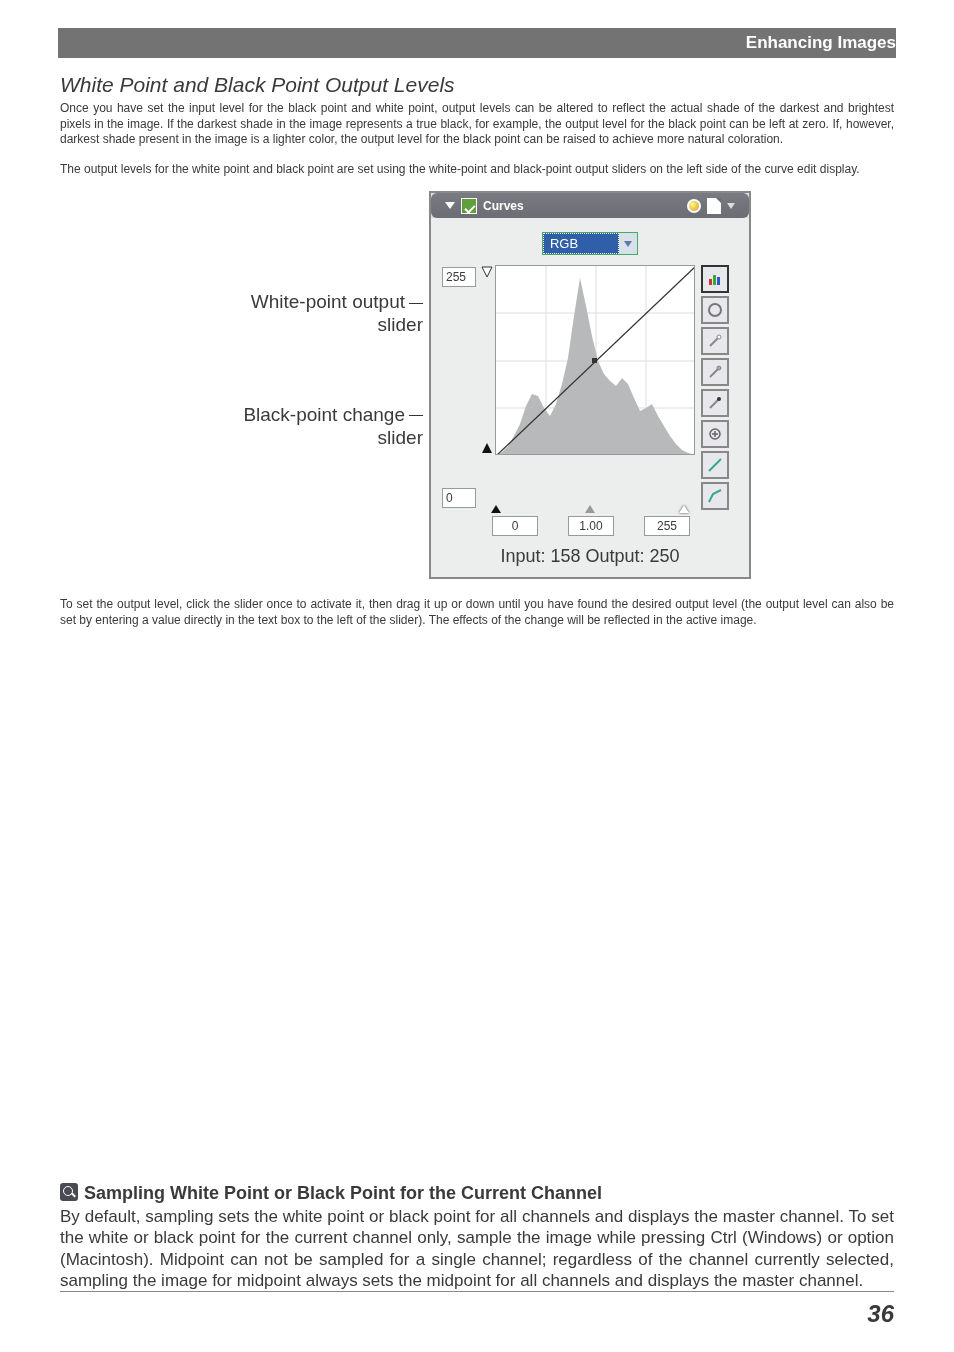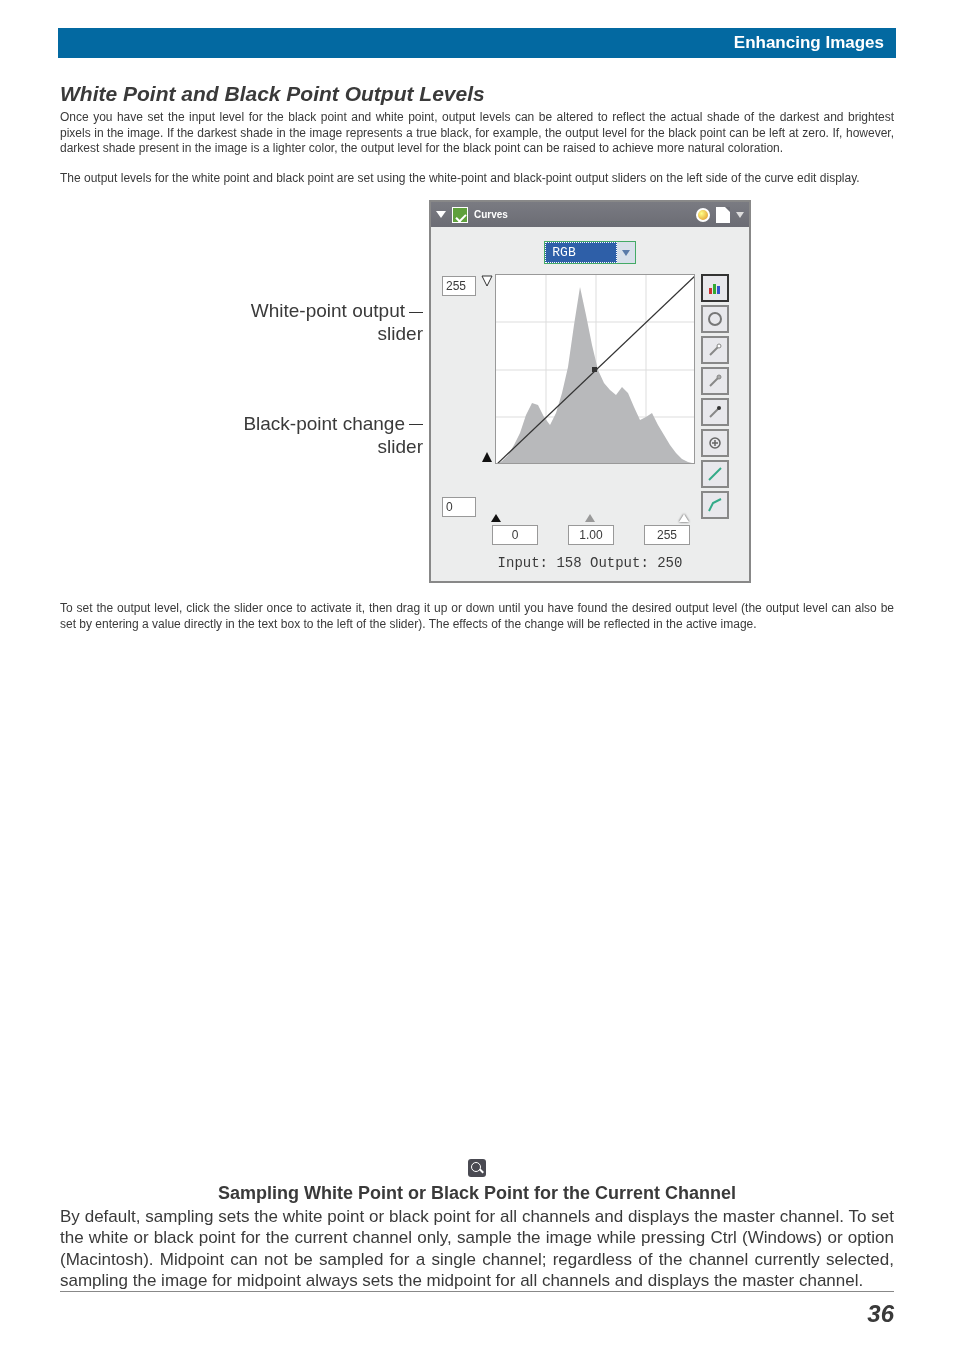--- a/index.html
+++ b/index.html
@@ -1,43 +1,43 @@
 <!DOCTYPE html>
 <html><head>
 <meta charset="utf-8">
 <style>
   * { box-sizing: border-box; margin: 0; padding: 0; }
   html, body { width: 954px; height: 1352px; background: #fff; font-family: "Segoe UI", Arial, sans-serif; color: #3a3a3a; }
   .page { width: 954px; height: 1352px; position: relative; padding: 28px 60px 40px 60px; }
-  .header-bar { height: 30px; background: #0369a1; display: flex; align-items: center; justify-content: flex-end; padding-right: 12px; margin-bottom: 24px; margin-left: -2px; margin-right: -2px; }
+  .header-bar { height: 30px; background: #737373; display: flex; align-items: center; justify-content: flex-end; padding-right: 0; margin-bottom: 15px; margin-left: -2px; margin-right: -2px; }
   .header-bar span { color: #fff; font-weight: 600; font-size: 17px; }
-  .section-title { font-style: italic; font-weight: 700; font-size: 21px; color: #3a3a3a; margin-bottom: 4px; }
+  .section-title { font-style: italic; font-weight: 400; font-size: 21px; color: #3a3a3a; margin-bottom: 4px; }
   .body-text { font-size: 12px; line-height: 1.3; text-align: justify; color: #3a3a3a; margin-bottom: 14px; }
   .figure-wrap { display: flex; justify-content: center; margin: 10px 0 18px 0; }
   .figure-inner { display: flex; align-items: flex-start; }
   .labels-col { text-align: right; font-size: 19px; color: #3a3a3a; padding-top: 100px; width: 220px; }
   .label-white { margin-bottom: 67px; line-height: 1.2; }
   .label-black { line-height: 1.2; }
   .label-dash { display: inline-block; width: 14px; border-top: 1px solid #333; vertical-align: middle; margin-left: 4px; }
 
   .curves-panel { width: 322px; border: 2px solid #888; background: #e0e0e3; font-family: Tahoma, Arial, sans-serif; margin-left: 6px; }
-  .panel-title { height: 25px; background: linear-gradient(#7a7b82, #6b6c74); display: flex; align-items: center; padding: 0 5px; color: #fff; font-weight: 700; font-size: 10px; justify-content: space-between; }
+  .panel-title { height: 25px; background: linear-gradient(#7a7b82, #6b6c74); display: flex; align-items: center; padding: 0 14px; color: #fff; font-weight: 700; font-size: 12px; justify-content: space-between; border-radius: 6px; }
   .pt-left { display: flex; align-items: center; gap: 6px; }
   .pt-right { display: flex; align-items: center; gap: 6px; }
   .tri-down { width: 0; height: 0; border-left: 5px solid transparent; border-right: 5px solid transparent; border-top: 7px solid #fff; }
   .check-icon { width: 16px; height: 16px; background: #5fa03c; border: 1px solid #fff; position: relative; }
   .check-icon::after { content: ""; position: absolute; left: 3px; top: 6px; width: 8px; height: 4px; border-left: 2px solid #fff; border-bottom: 2px solid #fff; transform: rotate(-45deg); }
   .radio-icon { width: 14px; height: 14px; border-radius: 50%; border: 2px solid #fff; background: radial-gradient(circle at 35% 35%, #ff8, #e8b040 70%); }
   .page-icon { width: 14px; height: 16px; background: #fff; position: relative; }
   .page-icon::after { content: ""; position: absolute; right: 0; top: 0; border-top: 5px solid #6b6c74; border-left: 5px solid transparent; }
   .tri-small { width: 0; height: 0; border-left: 4px solid transparent; border-right: 4px solid transparent; border-top: 6px solid #ddd; }
 
   .panel-body { padding: 14px 8px 10px 8px; background: #eceded; position: relative; }
   .channel-row { display: flex; justify-content: center; margin-bottom: 10px; }
-  .channel-sel { display: flex; border: 1px solid #4a6; font-family: Liberation Mono, monospace; }
+  .channel-sel { display: flex; border: 1px solid #4a6; }
   .channel-lbl { background: #2e5fa8; color: #fff; font-size: 13px; padding: 2px 40px 2px 6px; border: 1px dotted #fff; }
   .channel-btn { width: 18px; background: #d8e0ea; display: flex; align-items: center; justify-content: center; }
   .chev-down { width: 0; height: 0; border-left: 4px solid transparent; border-right: 4px solid transparent; border-top: 6px solid #5a7aa8; }
 
   .curve-row { display: flex; align-items: stretch; }
   .out-col { width: 40px; display: flex; flex-direction: column; justify-content: space-between; align-items: center; padding: 2px 0; }
   .out-val { width: 34px; height: 20px; border: 1px solid #999; background: #fff; font-size: 12px; text-align: left; padding-left: 3px; line-height: 18px; }
   .vslider { width: 16px; position: relative; }
 
   .hist-box { width: 200px; height: 190px; background: #fff; border: 1px solid #999; position: relative; overflow: hidden; }
@@ -46,24 +46,24 @@
   .tbtn { width: 28px; height: 28px; border: 2px solid #888; background: #e8e8ec; display: flex; align-items: center; justify-content: center; font-size: 14px; }
   .tbtn.sel { border: 2px solid #333; }
 
   .in-row { display: flex; justify-content: center; gap: 30px; margin-top: 6px; align-items: center; margin-left: 50px; width: 204px; position: relative; }
   .hslider-track { position: absolute; top: -11px; left: 0; width: 200px; height: 10px; }
   .htri { position: absolute; top: 0; width: 0; height: 0; border-left: 5px solid transparent; border-right: 5px solid transparent; }
   .htri.black { border-bottom: 8px solid #111; left: 2px; }
   .htri.gray { border-bottom: 8px solid #999; left: 96px; }
   .htri.white { border-bottom: 8px solid #fff; left: 190px; filter: drop-shadow(0 0 1px #333); }
   .in-val { width: 46px; height: 20px; border: 1px solid #999; background: #fff; font-size: 12px; text-align: center; line-height: 18px; }
-  .readout { text-align: center; font-size: 14px; margin-top: 10px; font-family: Liberation Mono, monospace; }
+  .readout { text-align: center; font-size: 18px; margin-top: 10px; font-family: Liberation Sans, sans-serif; }
 
   .note-block { position: absolute; left: 60px; right: 60px; bottom: 60px; }
-  .note-title-row { display: flex; align-items: center; gap: 6px; margin-bottom: 2px; flex-direction: column; }
+  .note-title-row { display: flex; align-items: flex-start; gap: 6px; margin-bottom: 2px; }
   .mag-icon { width: 18px; height: 18px; background: #4a4a52; border-radius: 3px; position: relative; }
   .mag-icon::before { content: ""; position: absolute; left: 3px; top: 3px; width: 8px; height: 8px; border: 1.5px solid #fff; border-radius: 50%; }
   .mag-icon::after { content: ""; position: absolute; left: 11px; top: 11px; width: 5px; height: 2px; background: #fff; transform: rotate(45deg); }
   .note-title { font-weight: 700; font-size: 18px; color: #3a3a3a; }
   .note-body { font-size: 17px; line-height: 1.25; text-align: justify; color: #3a3a3a; border-bottom: 1px solid #888; }
   .page-num { position: absolute; right: 60px; bottom: 24px; font-style: italic; font-weight: 700; font-size: 24px; }
 
   svg.hist-svg { position: absolute; left:0; top:0; }
 </style>
 </head>

